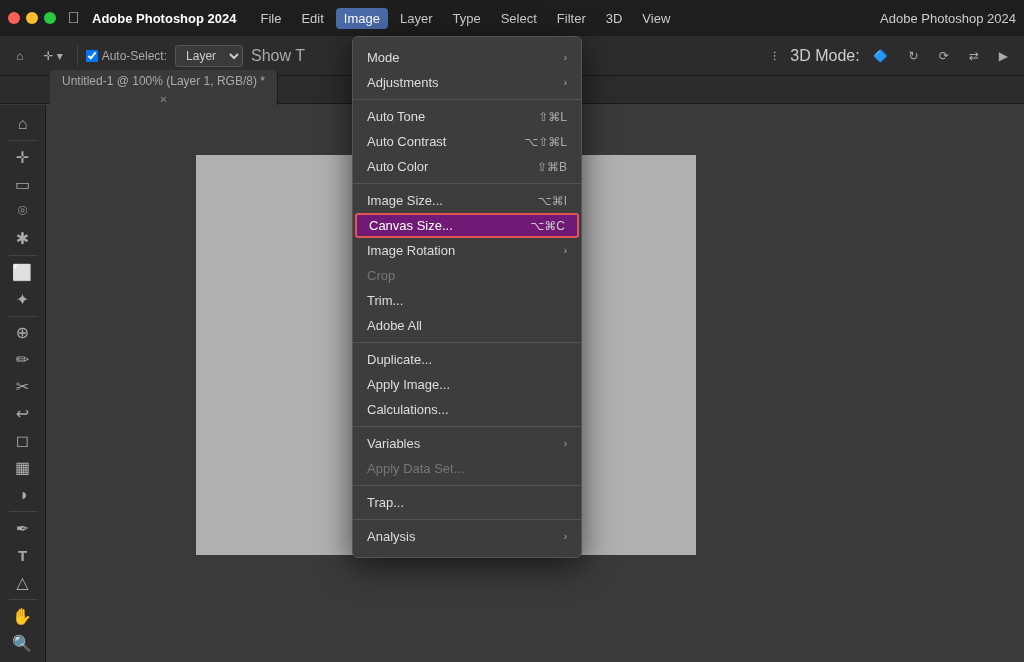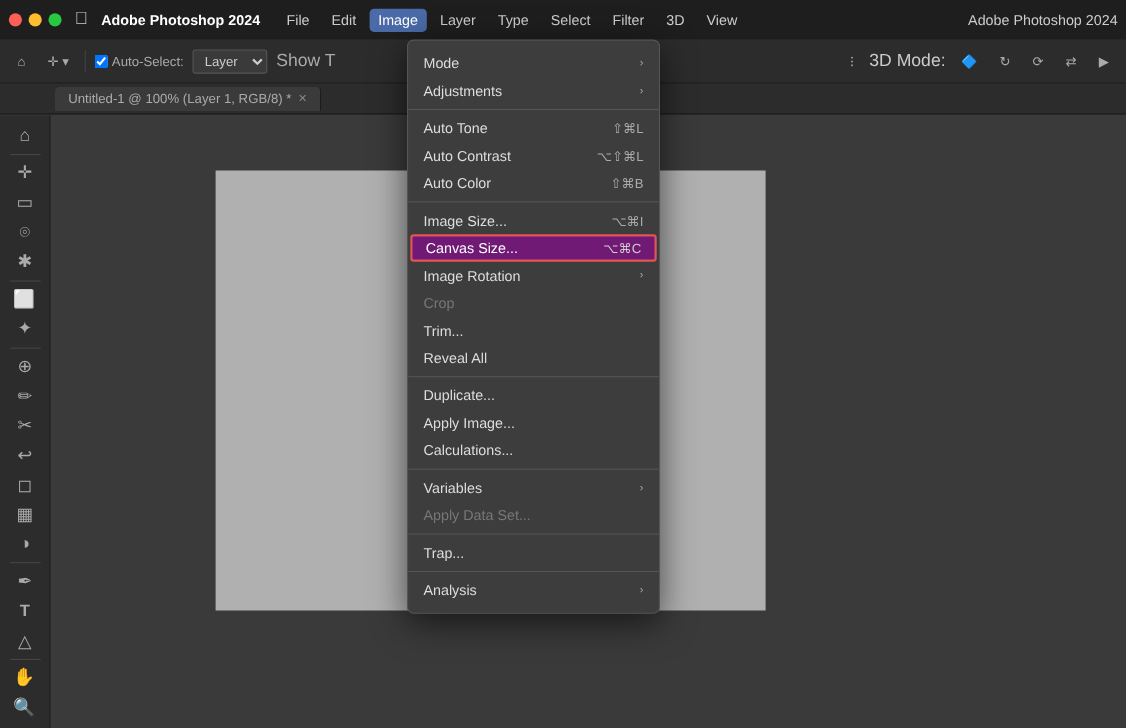--- a/index.html
+++ b/index.html
@@ -142,20 +142,21 @@
       font-size: 12px;
       color: #aaaaaa;
       padding: 4px 12px;
       background: #3a3a3a;
       border-right: 1px solid #1a1a1a;
       border-top-left-radius: 4px;
       border-top-right-radius: 4px;
       display: flex;
       align-items: center;
       gap: 6px;
+      flex-direction: column;
     }
     .tab-close {
       font-size: 10px;
       color: #888888;
     }
 
     
     .left-sidebar {
       position: absolute;
       left: 0;
@@ -206,21 +207,21 @@
       background: #b0b0b0;
       position: absolute;
       left: 150px;
       top: 50px;
     }
 
     
     .menu-overlay {
       position: absolute;
       top: 36px;
-      left: 370px;
+      left: 352px;
       z-index: 1000;
     }
     .dropdown-menu {
       background: #3d3d3d;
       border: 1px solid #555555;
       border-radius: 6px;
       box-shadow: 0 8px 32px rgba(0,0,0,0.6);
       min-width: 230px;
       padding: 4px 0;
       overflow: hidden;
@@ -396,21 +397,21 @@
         <span>Image Rotation</span>
         <span class="menu-arrow">›</span>
       </div>
       <div class="menu-row disabled">
         <span>Crop</span>
       </div>
       <div class="menu-row">
         <span>Trim...</span>
       </div>
       <div class="menu-row">
-        <span>Reveal All</span>
+        <span>Adobe All</span>
       </div>
     </div>
 
     <div class="menu-section">
       <div class="menu-row">
         <span>Duplicate...</span>
       </div>
       <div class="menu-row">
         <span>Apply Image...</span>
       </div>

